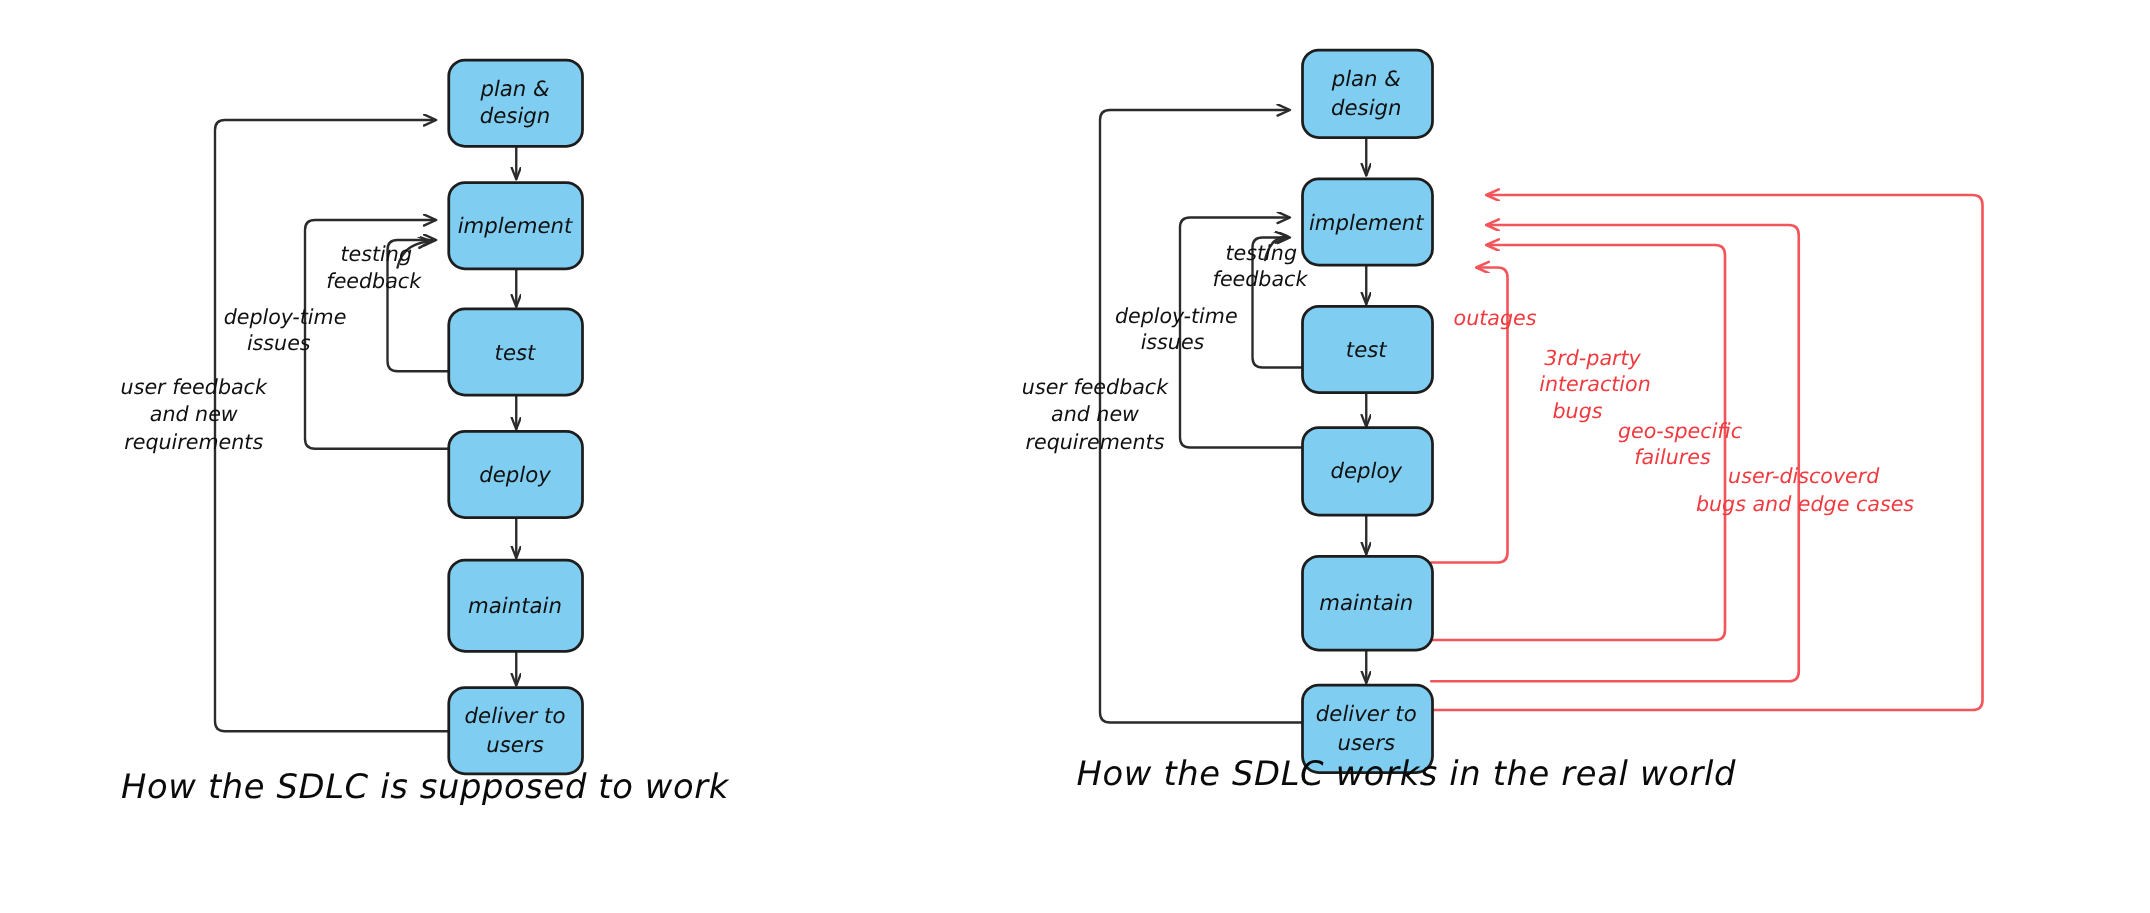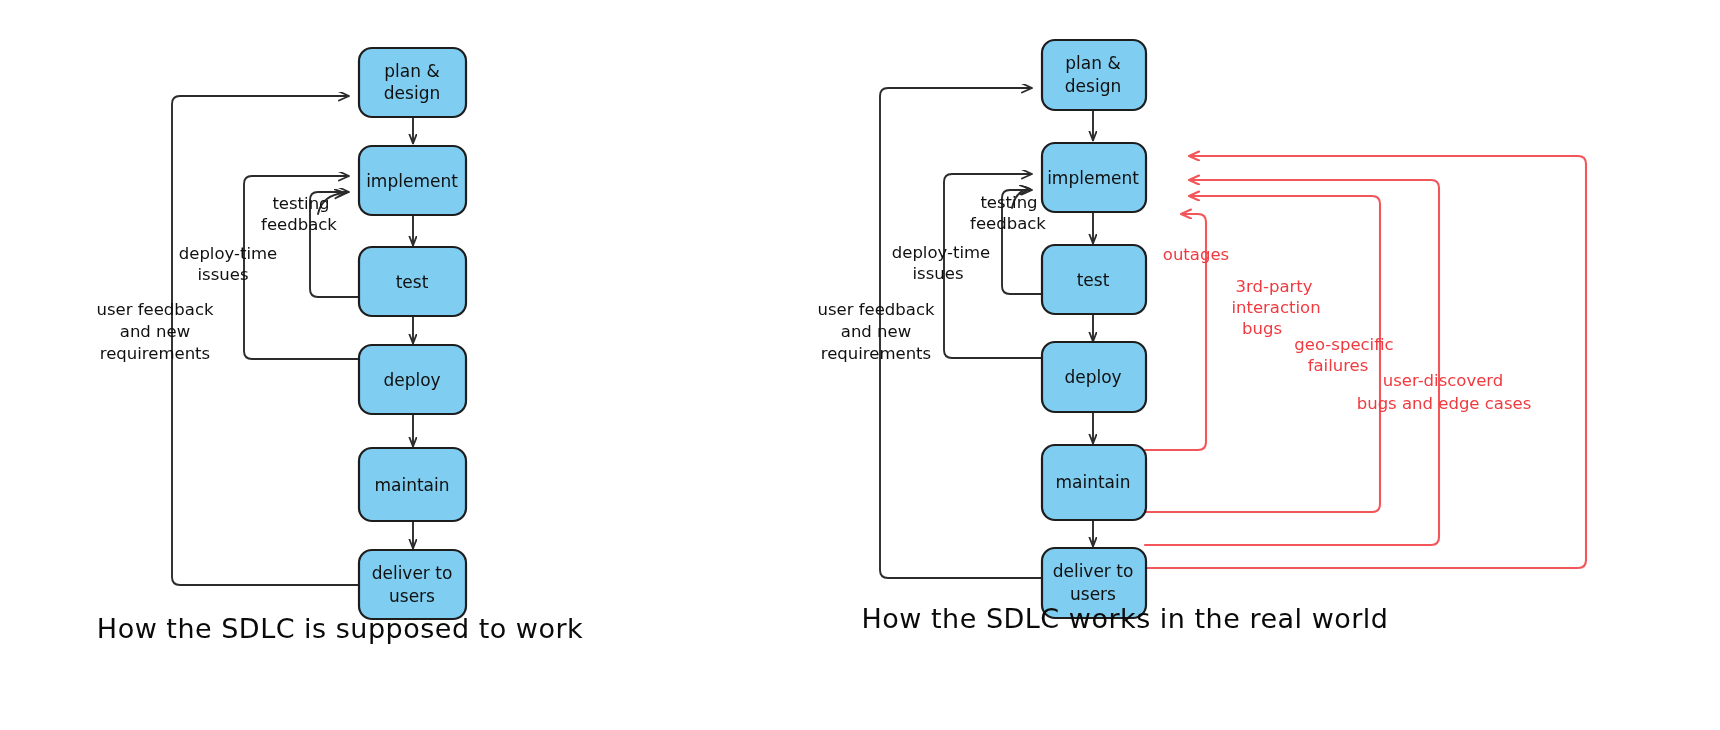--- a/index.html
+++ b/index.html
@@ -1,17 +1,17 @@
 <!DOCTYPE html>
 <html><head>
 <meta charset="utf-8">
 <style>
   html,body{margin:0;padding:0;background:#ffffff;}
   body{width:1720px;height:730px;overflow:hidden;font-family:"DejaVu Sans",sans-serif;}
-  #stage{position:relative;width:1720px;height:730px;background:#ffffff;}
+  #stage{position:relative;width:1720px;height:730px;background:#ffffff;font-style:italic;}
   svg#canvas{position:absolute;left:0;top:0;width:1720px;height:730px;}
   .nodebox{fill:#7fcdf0;stroke:#1d1d1d;stroke-width:2.2;}
   .nodetext{font-family:"DejaVu Sans",sans-serif;font-size:17px;fill:#101010;text-anchor:middle;dominant-baseline:middle;}
   .edge{fill:none;stroke:#2b2b2b;stroke-width:1.9;stroke-linecap:round;stroke-linejoin:round;}
   .redge{fill:none;stroke:#f2555a;stroke-width:2.1;stroke-linecap:round;stroke-linejoin:round;}
   .elabel{font-family:"DejaVu Sans",sans-serif;font-size:16.5px;fill:#101010;text-anchor:middle;}
   .rlabel{font-family:"DejaVu Sans",sans-serif;font-size:16.5px;fill:#f03a3f;text-anchor:middle;}
   .caption{font-family:"DejaVu Sans",sans-serif;font-size:27px;fill:#0a0a0a;text-anchor:middle;letter-spacing:.5px;}
 </style>
 </head>

